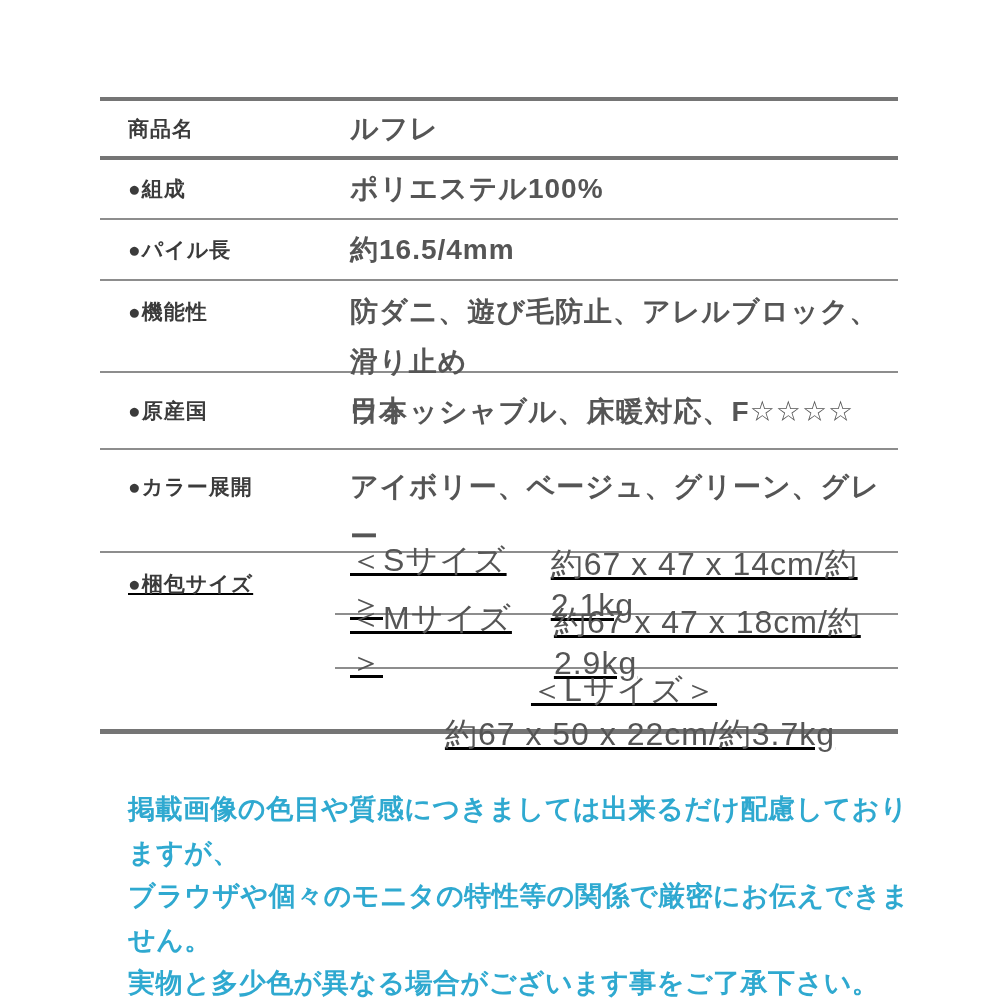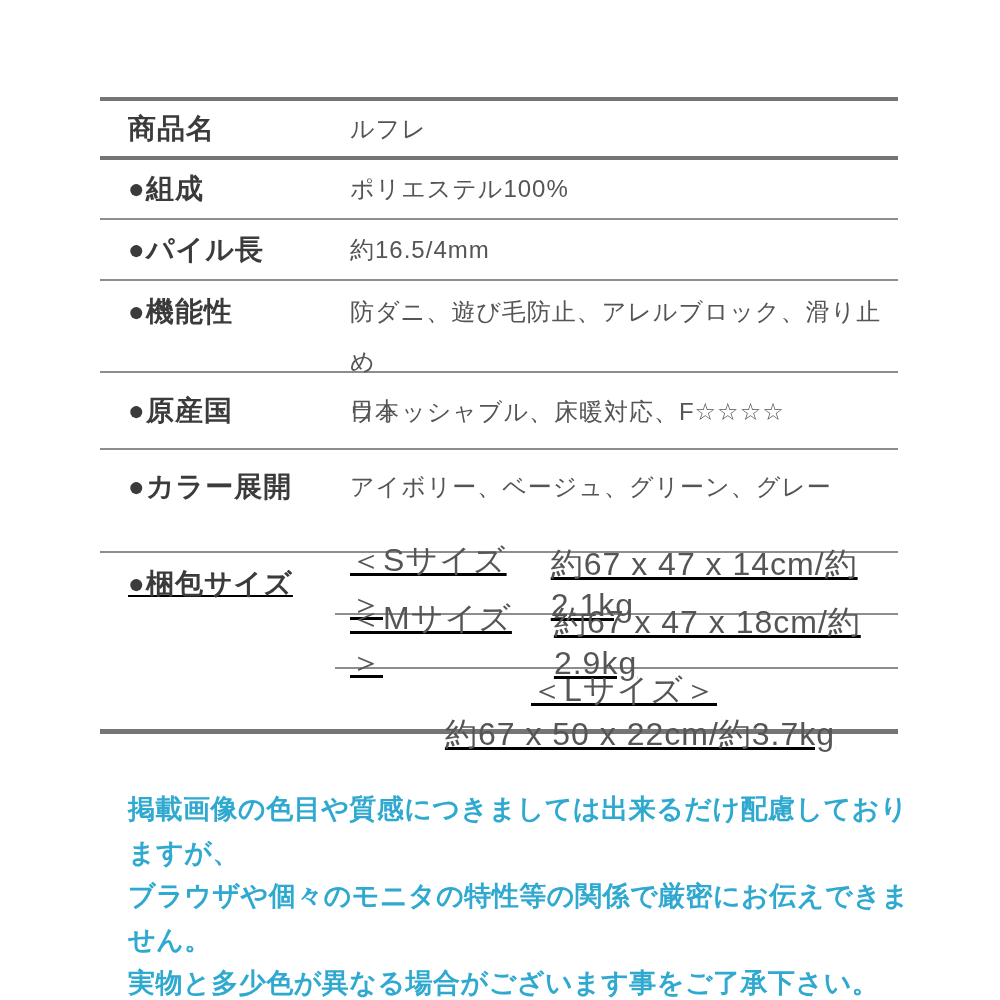--- a/index.html
+++ b/index.html
@@ -27,30 +27,30 @@
   }
   .row{
     display:flex;
     align-items:center;
   }
   .row-divider-thick{border-bottom:4px solid var(--line-thick);}
   .row-divider-thin{border-bottom:2px solid var(--line-thin);}
   .cell-label{
     width:250px;
     padding-left:28px;
-    font-size:28px;
+    font-size:21px;
     font-weight:bold;
     color:var(--label-color);
     letter-spacing:1px;
     flex-shrink:0;
   }
   .cell-value{
     flex:1;
-    font-size:24px;
-    font-weight:400;
+    font-size:28px;
+    font-weight:700;
     color:var(--value-color);
     letter-spacing:1px;
   }
   .r1{height:59px;}
   .r2{height:60px;}
   .r3{height:61px;}
   .r4{height:92px;align-items:flex-start;padding-top:6px;}
   .r5{height:77px;}
   .r6{height:103px;align-items:flex-start;padding-top:12px;}
   .multiline .cell-label,

